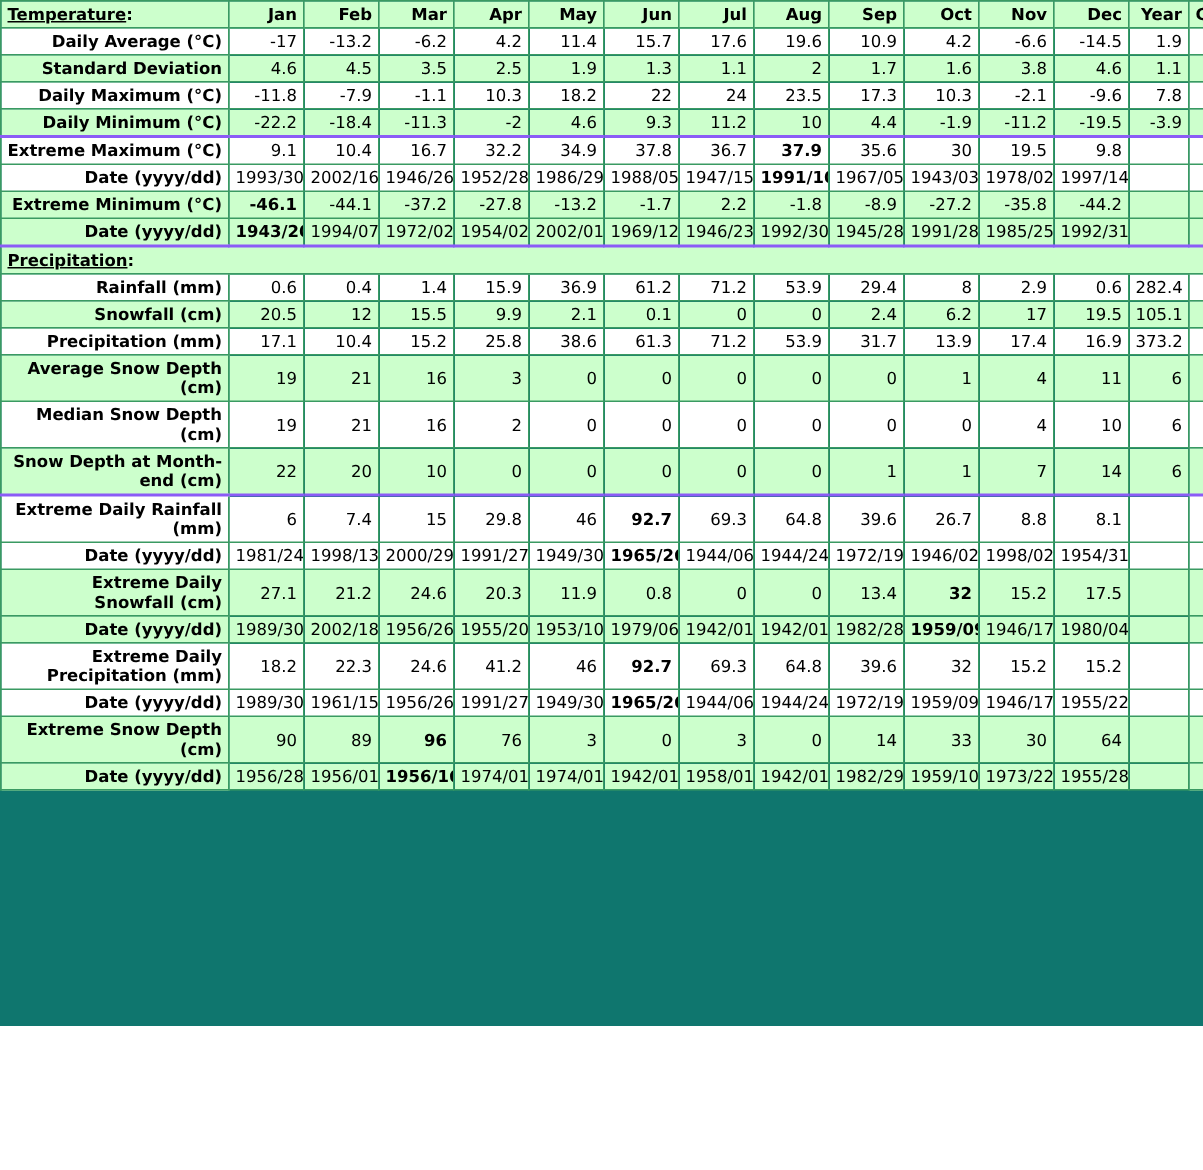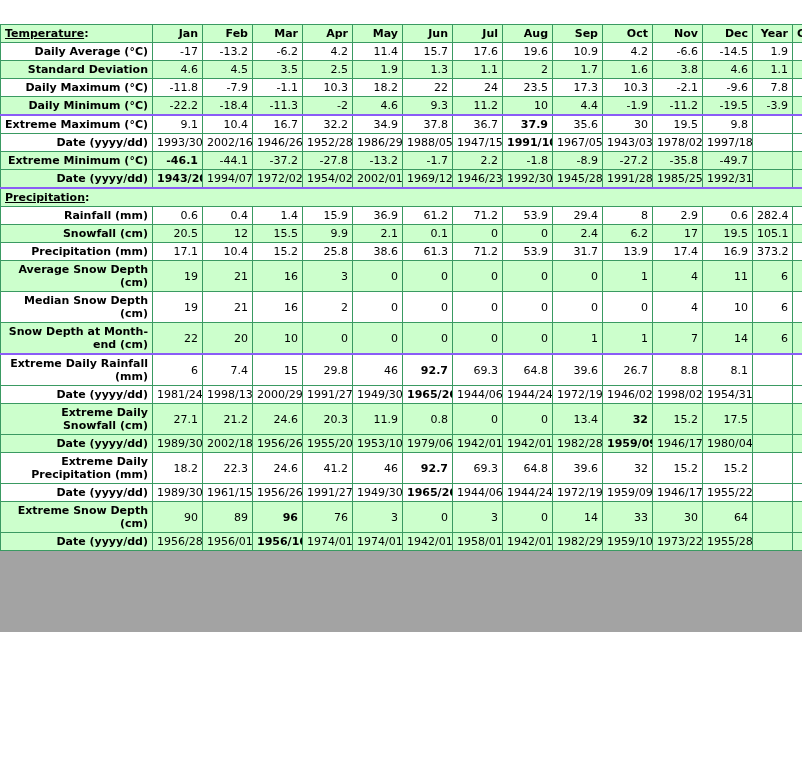--- a/index.html
+++ b/index.html
@@ -4,24 +4,23 @@
 <style>
   * { box-sizing: border-box; }
   html, body {
     margin: 0;
     padding: 0;
     background: #ffffff;
     font-family: "DejaVu Sans", "Liberation Sans", sans-serif;
   }
   #climate-table-wrap {
     width: 802px;
-    height: 608px;
+    height: 684px;
     overflow: hidden;
-    background: #a3a3a3;
-    margin-top: 24px;
+    background: #0f766e;
   }
   table.climate {
     width: 802px;
     border-collapse: collapse;
     table-layout: fixed;
     border: 1px solid #2e8b57;
   }
   table.climate td {
     border: 1px solid #3a9a62;
     padding: 2px 4px;
@@ -213,38 +212,38 @@
           <td class="val">2002/16</td>
           <td class="val">1946/26</td>
           <td class="val">1952/28</td>
           <td class="val">1986/29</td>
           <td class="val">1988/05</td>
           <td class="val">1947/15+</td>
           <td class="val bold">1991/10</td>
           <td class="val">1967/05</td>
           <td class="val">1943/03+</td>
           <td class="val">1978/02</td>
-          <td class="val">1997/18</td>
+          <td class="val">1997/14</td>
           <td class="val"></td>
           <td class="code"></td>
         </tr>
         <tr class="alt">
           <td class="label">Extreme Minimum (°C)</td>
           <td class="val bold">-46.1</td>
           <td class="val">-44.1</td>
           <td class="val">-37.2</td>
           <td class="val">-27.8</td>
           <td class="val">-13.2</td>
           <td class="val">-1.7</td>
           <td class="val">2.2</td>
           <td class="val">-1.8</td>
           <td class="val">-8.9</td>
           <td class="val">-27.2</td>
           <td class="val">-35.8</td>
-          <td class="val">-49.7</td>
+          <td class="val">-44.2</td>
           <td class="val"></td>
           <td class="code"></td>
         </tr>
         <tr class="alt">
           <td class="label">Date (yyyy/dd)</td>
           <td class="val bold">1943/20+</td>
           <td class="val">1994/07</td>
           <td class="val">1972/02</td>
           <td class="val">1954/02</td>
           <td class="val">2002/01</td>

